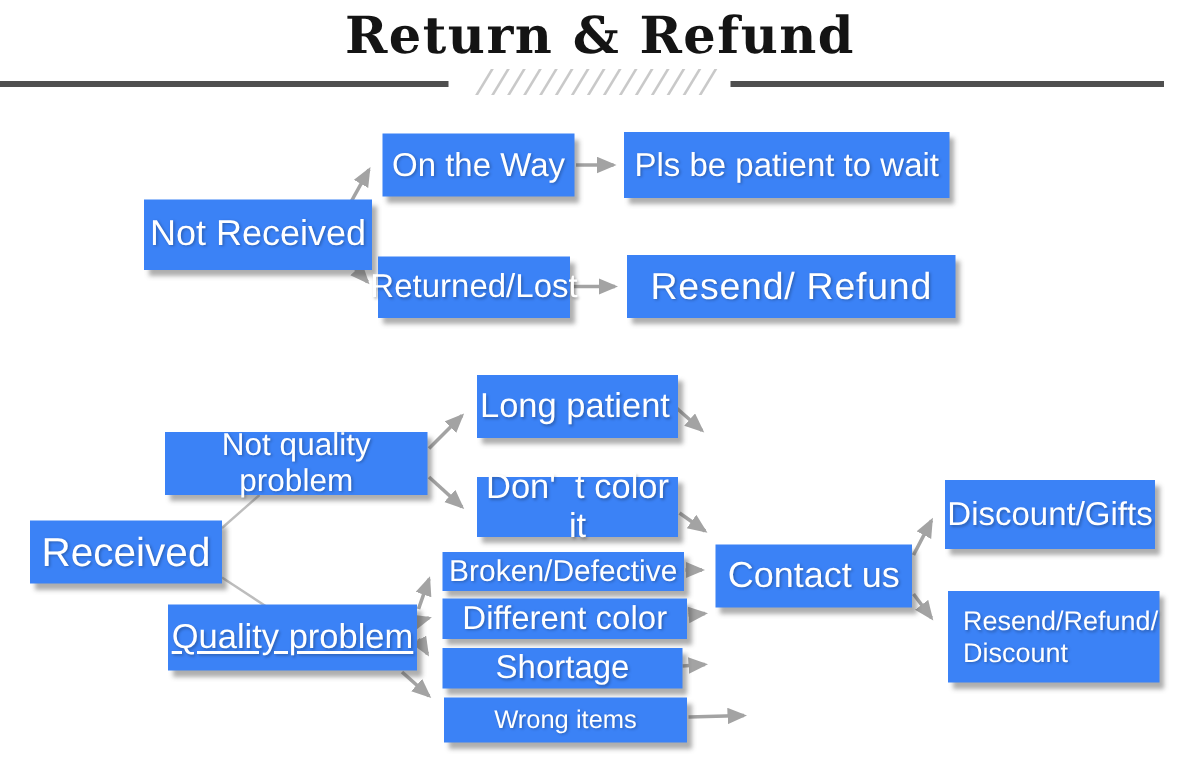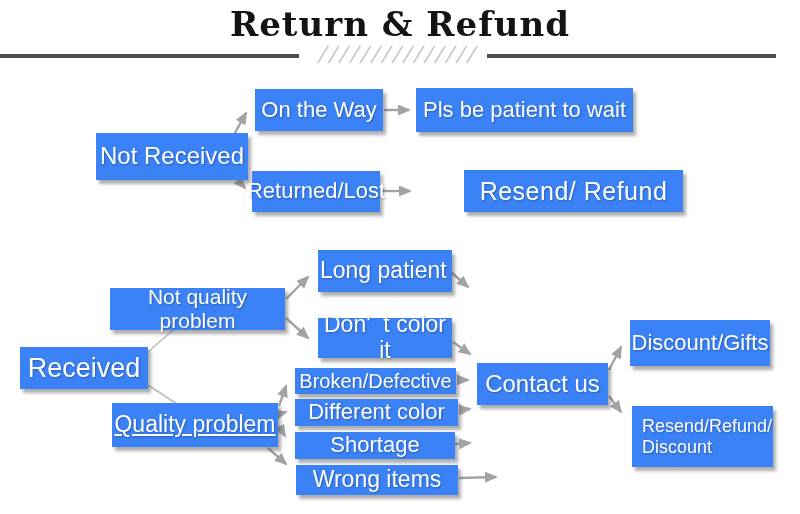--- a/index.html
+++ b/index.html
@@ -20,34 +20,34 @@
   
   .node{position:absolute;background:#3b82f6;color:#ffffff;
         display:flex;align-items:center;justify-content:center;text-align:center;
         box-shadow:3px 4px 3px rgba(75,75,75,0.45);
         text-shadow:1px 1px 2px rgba(0,0,0,0.28);
         white-space:pre-wrap;line-height:1.12;}
   #n-not-received{left:96px;top:133px;width:152px;height:47px;font-size:24px;}
   #n-on-the-way{left:255px;top:89px;width:128px;height:42px;font-size:22px;}
   #n-returned-lost{left:252px;top:171px;width:128px;height:41px;font-size:22px;}
   #n-pls-wait{left:416px;top:88px;width:217px;height:44px;font-size:22px;}
-  #n-resend-refund{left:418px;top:170px;width:219px;height:42px;font-size:25px;letter-spacing:.5px;margin-left:46px;}
+  #n-resend-refund{left:418px;top:170px;width:219px;height:42px;font-size:25px;letter-spacing:.5px;}
   #n-received{left:20px;top:347px;width:128px;height:42px;font-size:27px;}
   #n-not-quality{left:110px;top:288px;width:175px;height:42px;font-size:21px;}
   #n-quality{left:112px;top:403px;width:166px;height:44px;font-size:23px;text-decoration:underline;}
   #n-long-delivery{left:318px;top:250px;width:132px;height:42px;font-size:23px;justify-content:flex-start;padding-left:2px;}
   #n-dont-like{left:318px;top:318px;width:134px;height:40px;font-size:23px;}
   #n-broken{left:295px;top:368px;width:161px;height:26px;font-size:20px;}
   #n-different{left:295px;top:399px;width:163px;height:27px;font-size:22px;}
   #n-shortage{left:295px;top:432px;width:160px;height:27px;font-size:22px;}
-  #n-wrong{left:296px;top:465px;width:162px;height:30px;font-size:23px;}
+  #n-wrong{left:296px;top:465px;width:162px;height:30px;font-size:17px;}
   #n-contact{left:477px;top:363px;width:131px;height:42px;font-size:24px;}
   #n-discount{left:630px;top:320px;width:140px;height:46px;font-size:22px;}
   #n-resend-discount{left:632px;top:394px;width:141px;height:61px;font-size:18px;
-                     justify-content:flex-start;text-align:left;padding-left:10px;box-sizing:border-box;margin-top:12px;}
+                     justify-content:flex-start;text-align:left;padding-left:10px;box-sizing:border-box;}
 
   #edges{position:absolute;left:0;top:0;width:800px;height:514px;}
 </style>
 </head>
 <body>
 
 <div id="stage">
 
   <h1 id="page-title">Return &amp; Refund</h1>
   <div id="rule-left" class="rule"></div>

